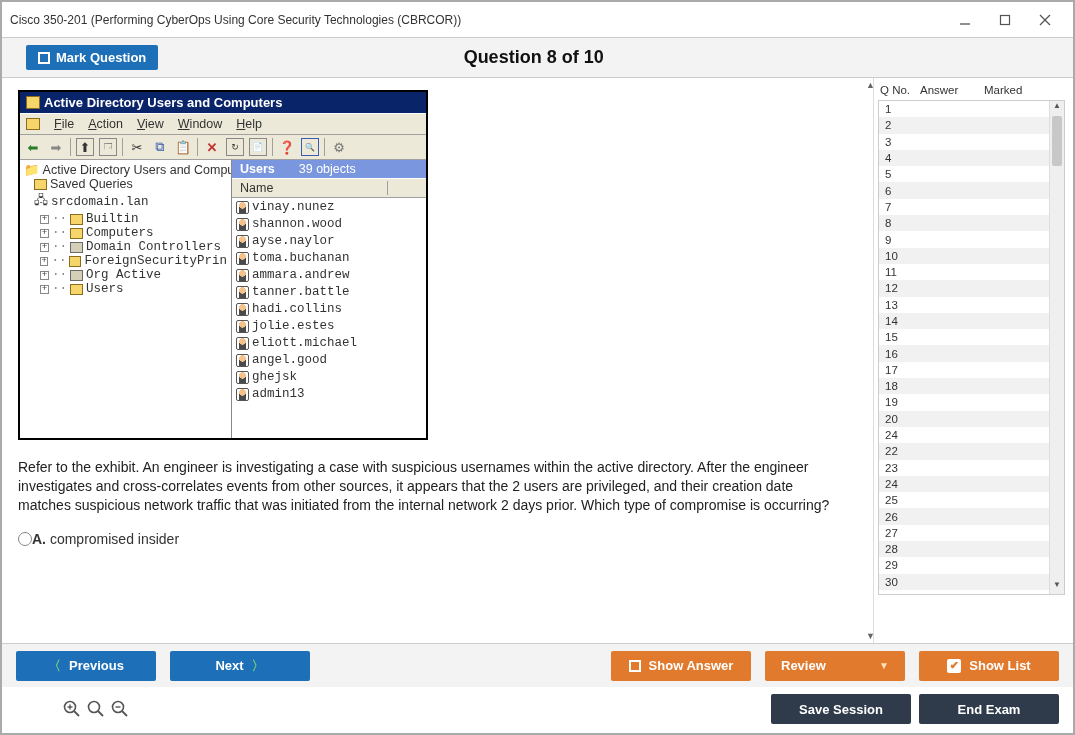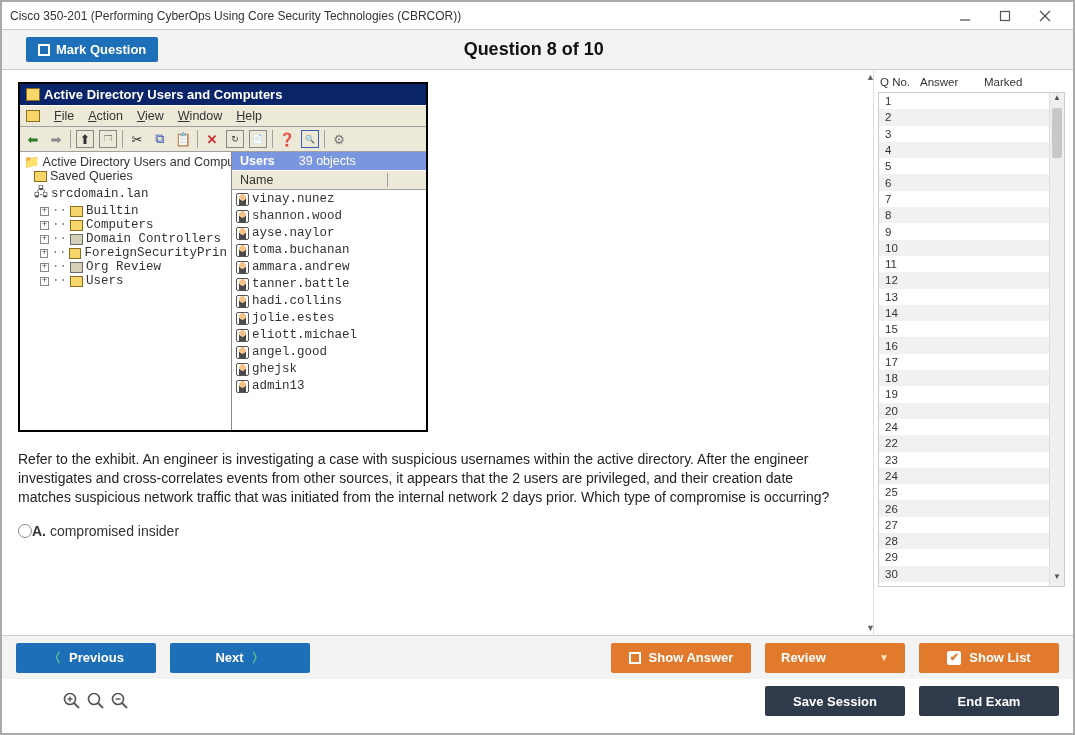--- a/index.html
+++ b/index.html
@@ -12,21 +12,21 @@
   }
   .outer {
     width: 1075px;
     height: 735px;
     border: 2px solid #aaa;
     position: relative;
     background: #fff;
   }
   
   .titlebar {
-    height: 28px;
+    height: 36px;
     border-bottom: 1px solid #ccc;
     display: flex;
     align-items: center;
     padding: 0 8px;
     font-size: 12px;
     color: #333;
   }
   .titlebar .spacer { flex: 1; }
   .win-btn {
     width: 40px; height: 24px;
@@ -266,21 +266,21 @@
     display: flex;
     align-items: center;
     padding: 0 14px;
     gap: 14px;
   }
   .btn-row2 {
     height: 44px;
     display: flex;
     align-items: center;
     padding: 0 14px;
-    gap: 14px;
+    gap: 8px;
     margin-left: 47px;
   }
   .btn {
     height: 30px;
     display: inline-flex;
     align-items: center;
     justify-content: center;
     font-weight: 700;
     font-size: 13px;
     color: #fff;
@@ -412,21 +412,21 @@
             <div class="row mono" style="padding-left:18px">
                 <span class="exp-box">+</span>
                 <span class="dotted">··</span>
                 <span class="fold"></span> 
                 <span>ForeignSecurityPrin</span>
               </div>
             <div class="row mono" style="padding-left:18px">
                 <span class="exp-box">+</span>
                 <span class="dotted">··</span>
                 <span class="ou-ico"></span> 
-                <span>Org Review</span>
+                <span>Org Active</span>
               </div>
             <div class="row mono" style="padding-left:18px">
                 <span class="exp-box">+</span>
                 <span class="dotted">··</span>
                 <span class="fold"></span> 
                 <span>Users</span>
               </div>
           </div>
           <div class="ad-list">
             <div class="ad-list-hdr1">

